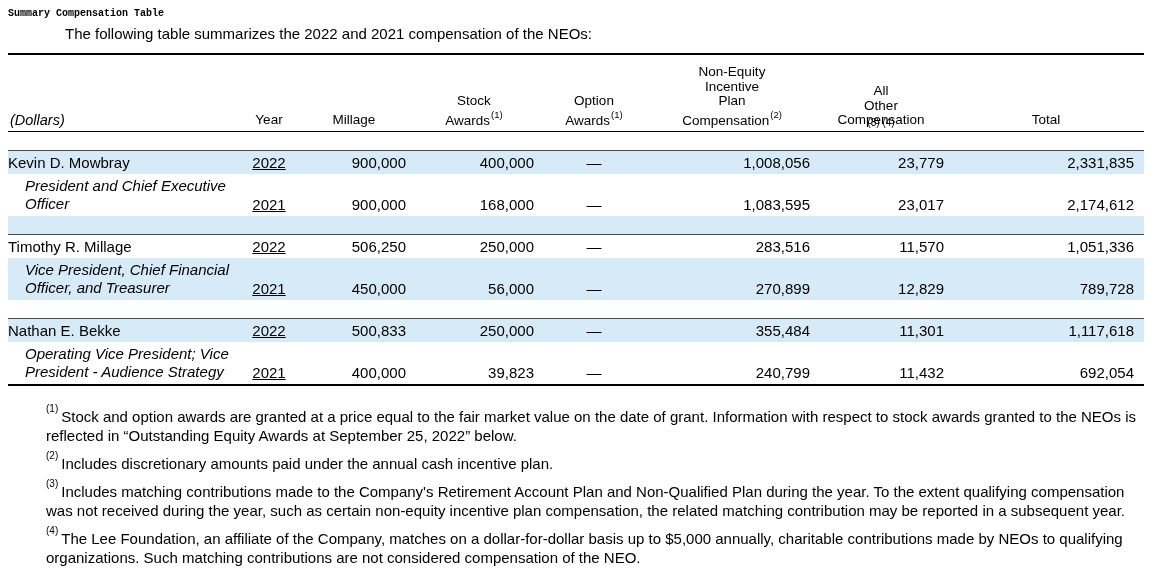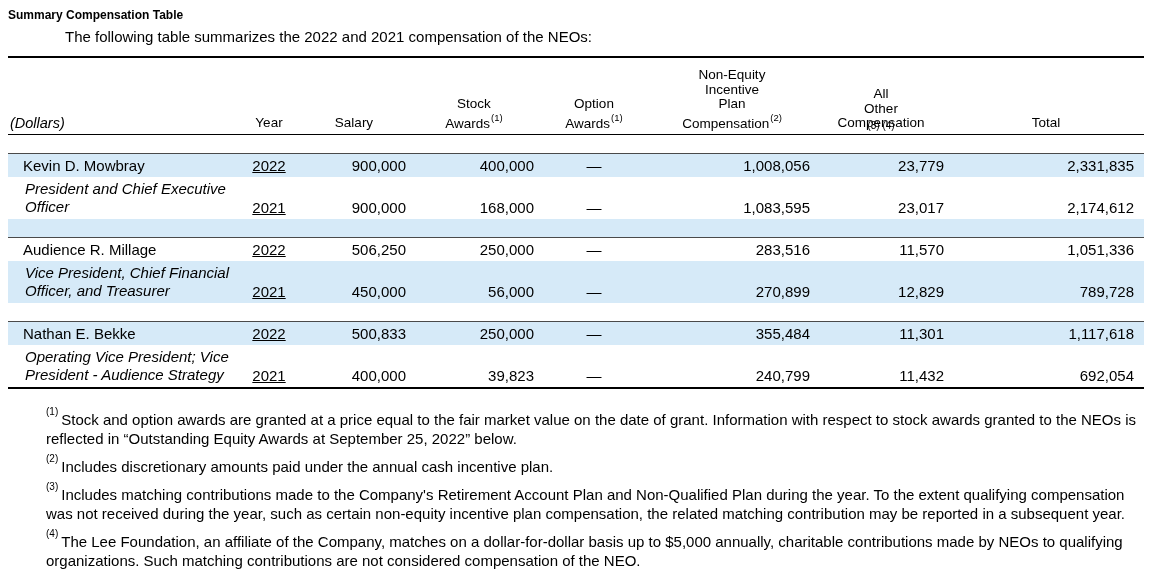--- a/index.html
+++ b/index.html
@@ -3,42 +3,42 @@
 <meta charset="utf-8">
 <style>
   html, body { margin:0; padding:0; }
   body {
     width:1152px; height:580px; overflow:hidden;
     background:#ffffff; color:#000;
     font-family:"Liberation Sans", sans-serif;
   }
   .page { padding:8px 8px 0 8px; }
 
-  .doc-title { font-size:12px; font-weight:bold; }
+  .doc-title { font-size:10px; font-weight:bold;font-family:Liberation Mono, monospace; }
   .intro { margin-top:6px; padding-left:57px; font-size:15px; }
 
   table.comp { border-collapse:collapse; table-layout:fixed; width:1136px; margin-top:11px; }
   thead tr { border-top:2px solid #000; border-bottom:1.5px solid #000; }
   th {
     font-weight:normal; font-size:13.5px; line-height:14.5px;
     vertical-align:bottom; text-align:center; padding:10px 2px 3px 2px;
   }
   th.h-dollars { text-align:left; font-style:italic; font-size:14.5px; padding-left:2px; }
   .pre { white-space:pre-line; }
   sup.hsup { font-size:9.5px; position:relative; top:-1px; margin-left:1px; }
   th.h-other { position:relative;margin-top:24px; }
   .overlap-sup { position:absolute; bottom:0px; left:50%; transform:translateX(-50%); font-size:10px; }
 
   tbody { border-bottom:2.5px solid #000; }
   tbody td { font-size:15px; padding:3px 4px; vertical-align:middle; }
   tr.shaded { background:#d6eaf8; }
   tr.topline { border-top:1px solid #4a4a4a; }
   tr.row-title td { vertical-align:bottom; }
   tr.row-spacer td { height:18px; padding:0; line-height:0; }
-  td.c-name { text-align:left; padding-left:15px; }
+  td.c-name { text-align:left; padding-left:0; }
   td.c-title { font-style:italic; padding-left:17px; line-height:18px; }
   td.c-year { text-align:center;text-decoration:underline; }
   td.c-num { text-align:right; padding-right:4px; }
   td.c-dash { text-align:center; }
   td.c-total { padding-right:10px; }
 
   .footnotes { margin-top:17px; font-size:15px; line-height:19px; width:1138px; }
   .footnote { margin-bottom:5px;margin-left:38px; }
   sup.fnm { font-size:10px; position:relative; top:-4px; margin-right:3px; }
 </style>
@@ -59,21 +59,21 @@
         <col style="width:128px">
       <col style="width:112px">
         <col style="width:164px">
         <col style="width:134px">
         <col style="width:196px">
     </colgroup>
     <thead>
       <tr>
         <th class="h-dollars">(Dollars)</th>
         <th>Year</th>
-        <th>Salary</th>
+        <th>Millage</th>
         <th><span class="pre">Stock
 Awards</span><sup class="hsup">(1)</sup></th>
         <th><span class="pre">Option
 Awards</span><sup class="hsup">(1)</sup></th>
         <th><span class="pre">Non-Equity
 Incentive
 Plan
 Compensation</span><sup class="hsup">(2)</sup></th>
         <th class="h-other"><span class="pre">All
 Other
@@ -102,21 +102,21 @@
           <td class="c-num">168,000</td>
           <td class="c-dash">—</td>
           <td class="c-num">1,083,595</td>
           <td class="c-num">23,017</td>
           <td class="c-num c-total">2,174,612</td>
         </tr>
         <tr class="shaded row-spacer">
           <td colspan="8"></td>
         </tr>
         <tr class="row-name topline">
-          <td class="c-name">Audience R. Millage</td>
+          <td class="c-name">Timothy R. Millage</td>
           <td class="c-year">2022</td>
           <td class="c-num">506,250</td>
           <td class="c-num">250,000</td>
           <td class="c-dash">—</td>
           <td class="c-num">283,516</td>
           <td class="c-num">11,570</td>
           <td class="c-num c-total">1,051,336</td>
         </tr>
         <tr class="shaded row-title">
           <td class="c-name c-title">Vice President, Chief Financial Officer, and Treasurer</td>

